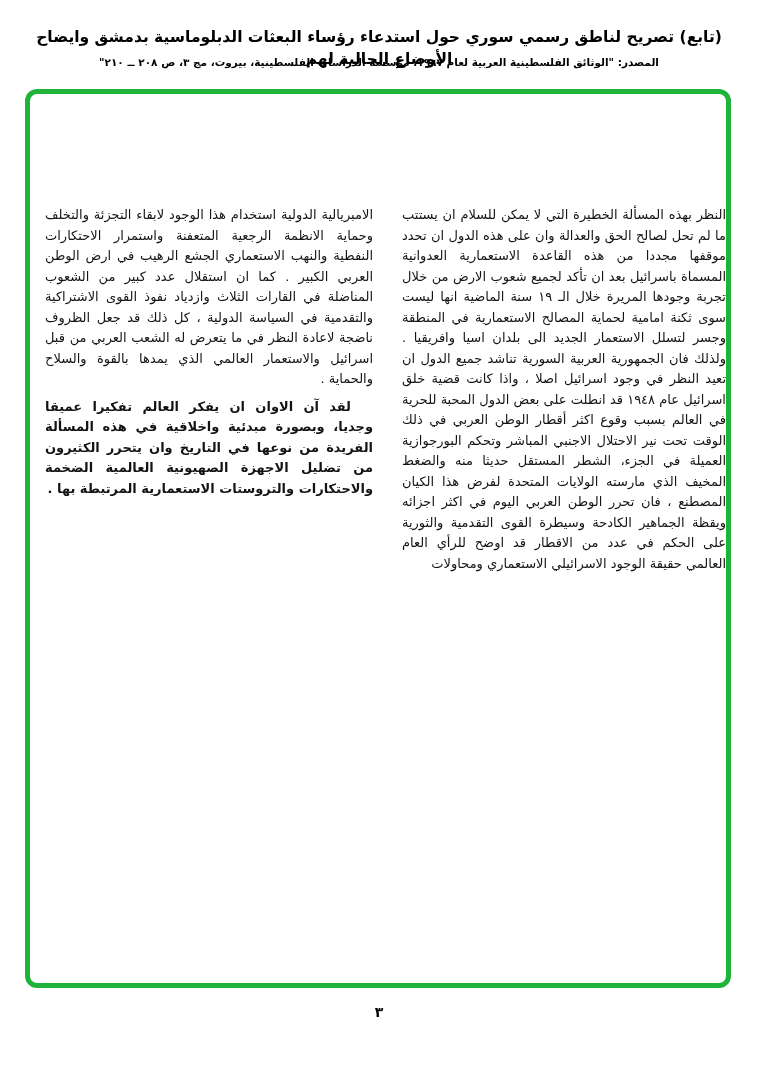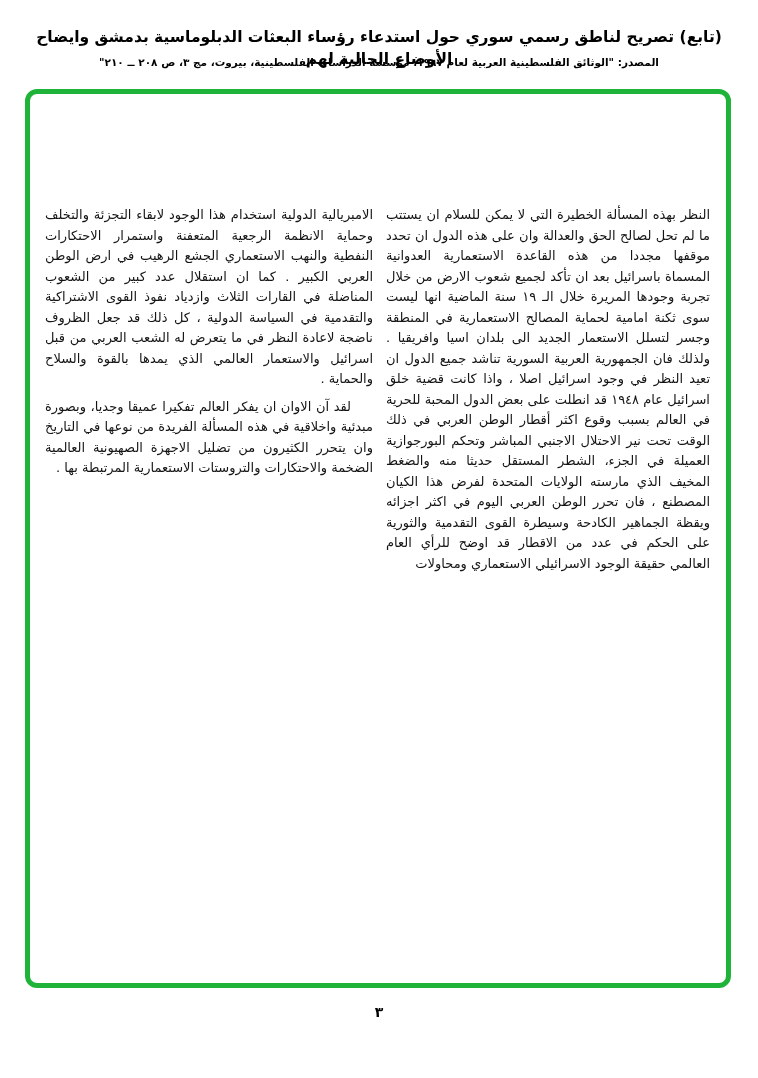--- a/index.html
+++ b/index.html
@@ -46,24 +46,24 @@
   .col {
     position: absolute;
     top: 86px;
     direction: rtl;
     text-align: justify;
     font-size: 13px;
     line-height: 20.5px;
     color: #141414;
     margin-top: 25px;
   }
-  .col-right { right: 16px; width: 324px; }
+  .col-right { right: 0; width: 324px; }
   .col-left  { left: 15px; width: 328px; }
   .col p + p { margin-top: 7px; }
-  .col p.indent { text-indent: 22px; }
+  .col p.indent { text-indent: 22px; font-weight: bold; }
   .page-number {
     position: absolute;
     bottom: 12px; left: 0; right: 0;
     text-align: center;
     font-weight: bold;
     font-size: 14px;
     color: #000000;
   }
 </style>
 </head>

